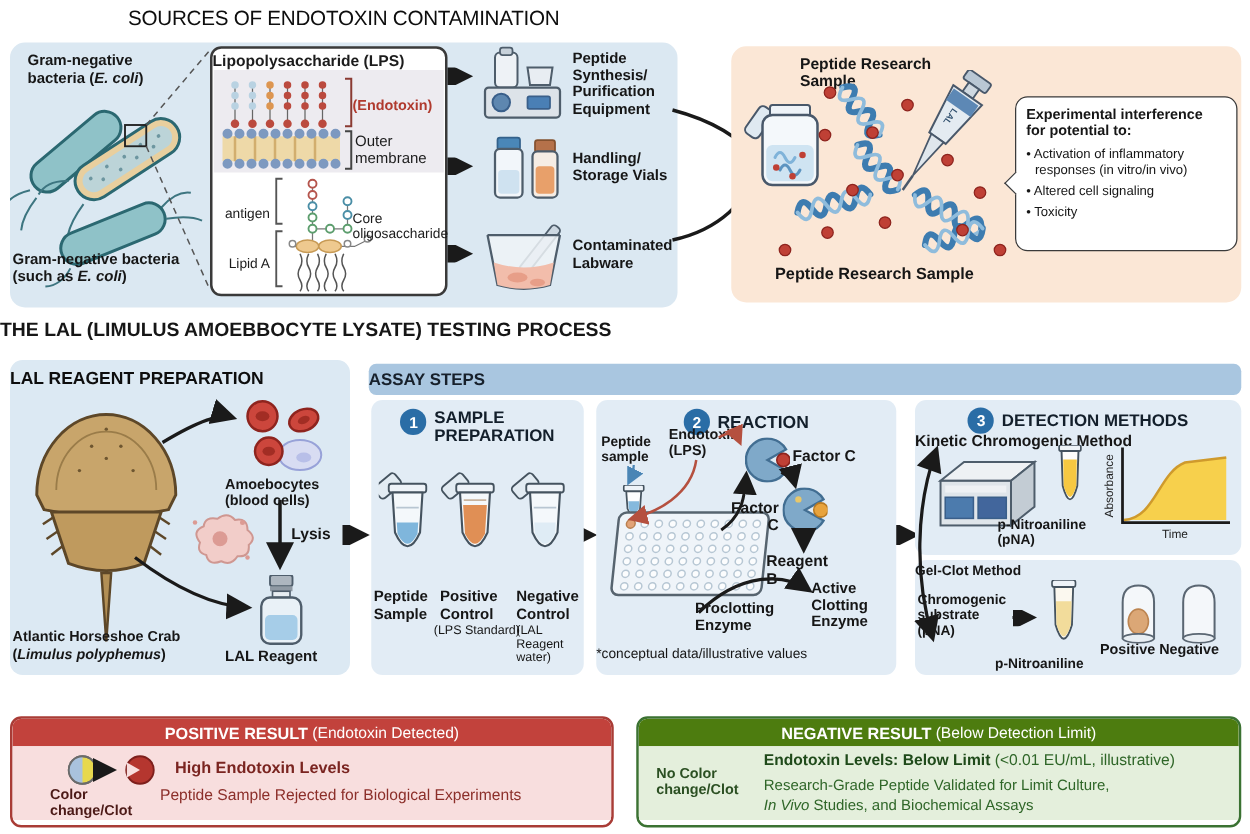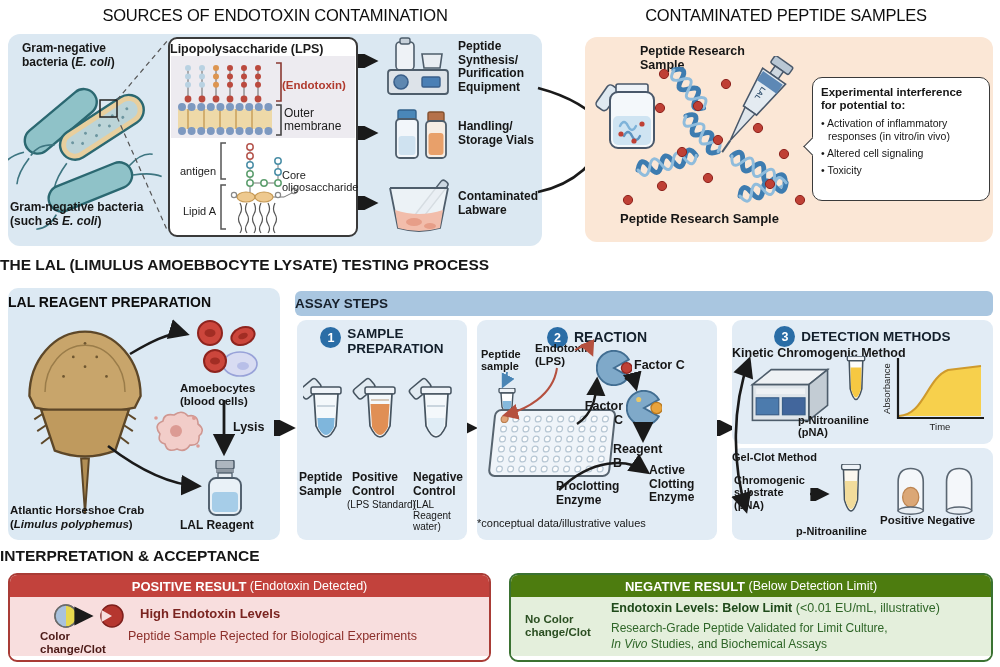--- a/index.html
+++ b/index.html
@@ -42,21 +42,20 @@
     <marker id="mR" markerWidth="9" markerHeight="9" refX="6.5" refY="4" orient="auto">
           <path d="M0,0 L8,4 L0,8 Z" fill="#b5503f"></path>
         </marker>
     <marker id="mBl" markerWidth="9" markerHeight="9" refX="6.5" refY="4" orient="auto">
           <path d="M0,0 L8,4 L0,8 Z" fill="#4a85b5"></path>
         </marker>
   </defs>
 </svg>
 
 <div class="abs sec-title" style="left:8px;top:6px;width:534px">SOURCES OF ENDOTOXIN CONTAMINATION</div>
-<div class="abs sec-title" style="left:578px;top:6px;width:416px">CONTAMINATED PEPTIDE SAMPLES</div>
 
 <div class="abs panel" style="left:8px;top:34px;width:534px;height:212px;background:#dbe8f2"></div>
 
 <svg class="abs" style="left:8px;top:34px" width="534" height="212" viewBox="0 0 534 212">
   <g transform="rotate(-40 52 88)">
     <path d="M5,88 q-16,-8 -26,-2 M5,96 q-18,4 -26,12" fill="none" stroke="#3d7580" stroke-width="1.6"></path>
     <rect x="10" y="75" width="86" height="26" rx="13" fill="#8fc2c8" stroke="#2b6871" stroke-width="2.4"></rect>
   </g>
   <g transform="rotate(-33 95 95)">
     <path d="M46,82 q-14,-10 -26,-4 M46,104 q-16,6 -24,14" fill="none" stroke="#3d7580" stroke-width="1.6"></path>
@@ -534,21 +533,20 @@
   </svg>
   <div class="abs ctr b" style="left:148px;top:66px;width:110px;font-size:11.5px">
     <span>Positive</span>&nbsp;<span>Negative</span>
   </div>
 </div>
 
 <svg class="abs" style="left:728px;top:352px" width="28" height="168" viewBox="0 0 28 168">
   <path d="M21,8 C4,55 4,110 18,158" fill="none" stroke="#1a1a1a" stroke-width="2.6" marker-start="url(#mBrev)" marker-end="url(#mB)"></path>
 </svg>
 
-<div class="abs ctr" style="left:0;top:547px;width:1000px;font-size:15.5px;font-weight:800">INTERPRETATION &amp; ACCEPTANCE</div>
 
 <div class="resultbox" style="left:8px;top:573px;width:483px;height:89px;border:2px solid #a93c36">
   <div class="resulthead" style="background:#c2423c">
     <span class="b" style="font-size:13px">POSITIVE RESULT</span>
         <span style="font-size:12.5px;white-space:pre"> (Endotoxin Detected)</span>
   </div>
   <div class="resultbody" style="height:59px;background:#f8dede">
     <svg class="abs" style="left:42px;top:5px" width="76" height="28" viewBox="0 0 76 28">
       <circle cx="14" cy="14" r="11" fill="#e7d84e" stroke="#6b6b6b" stroke-width="1.5"></circle>
       <path d="M14,3 A11,11 0 0 0 14,25 Z" fill="#a9c2dd"></path>

